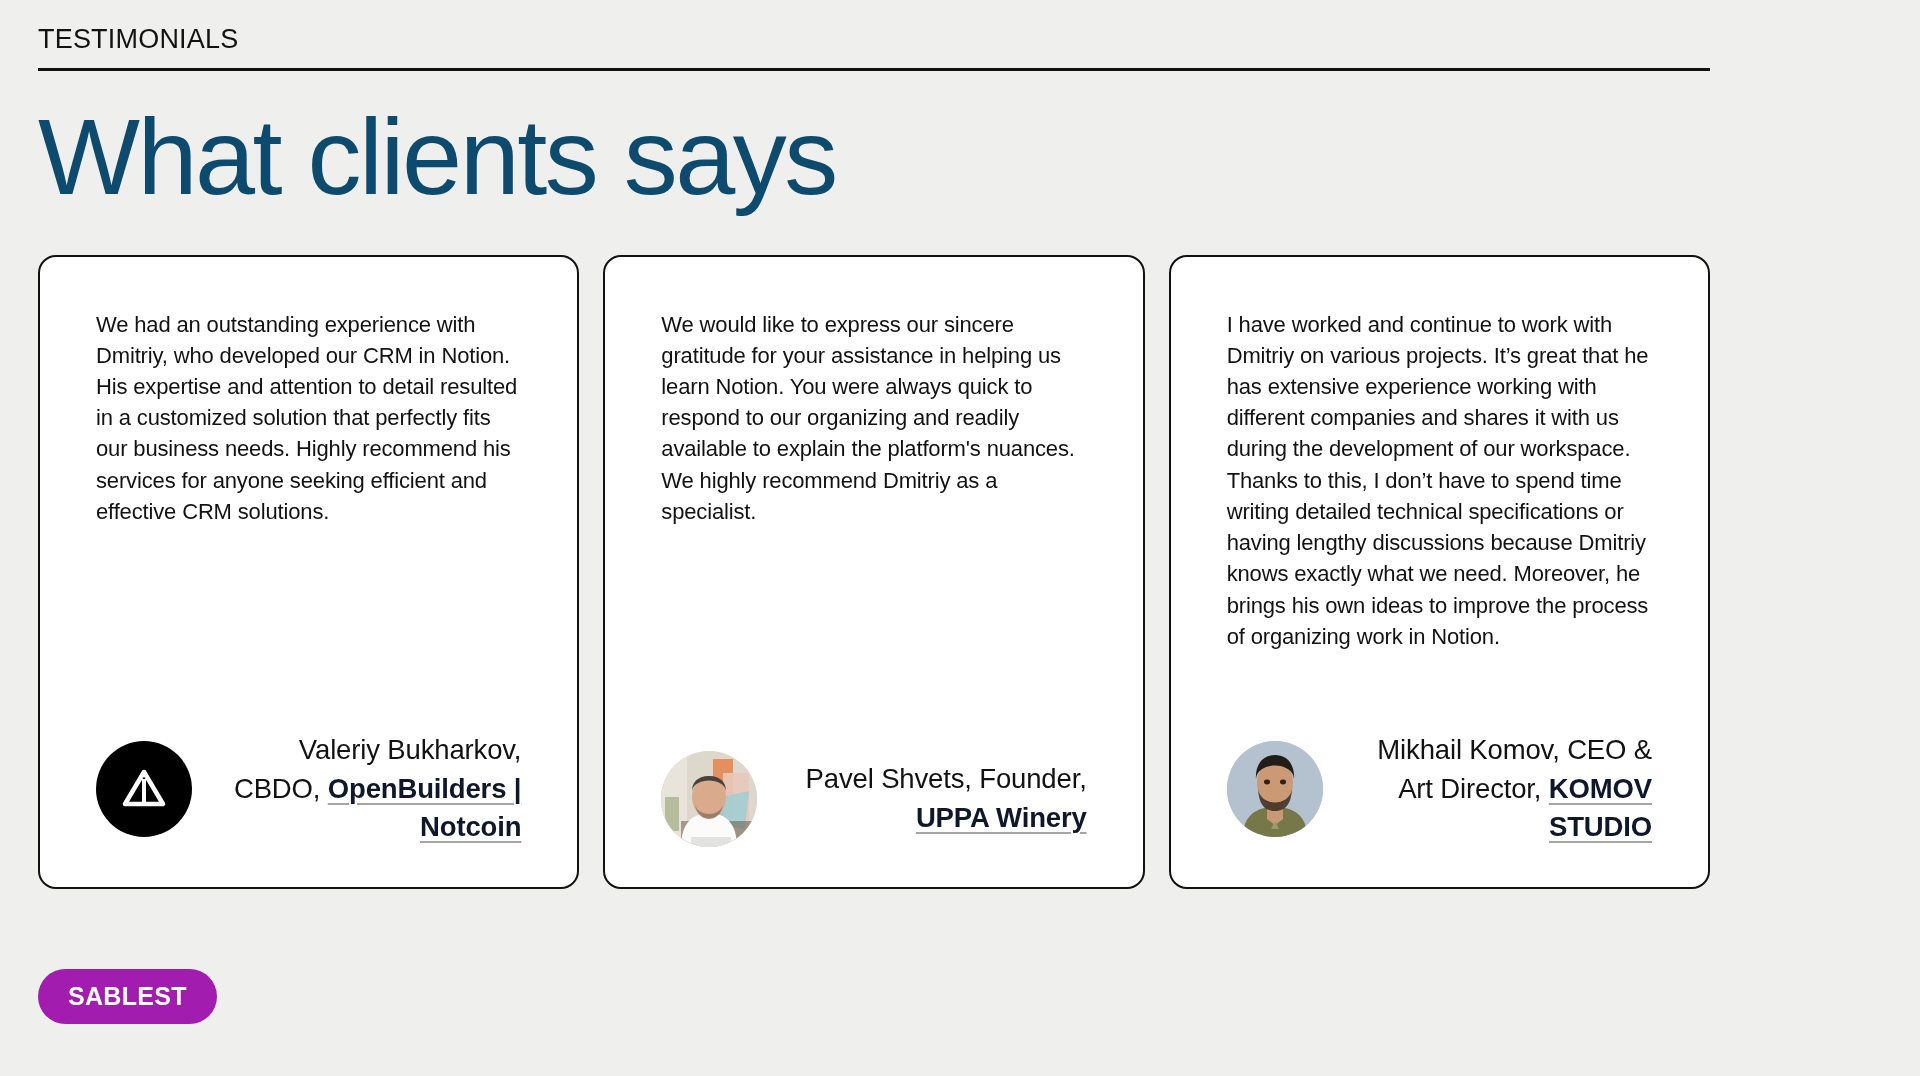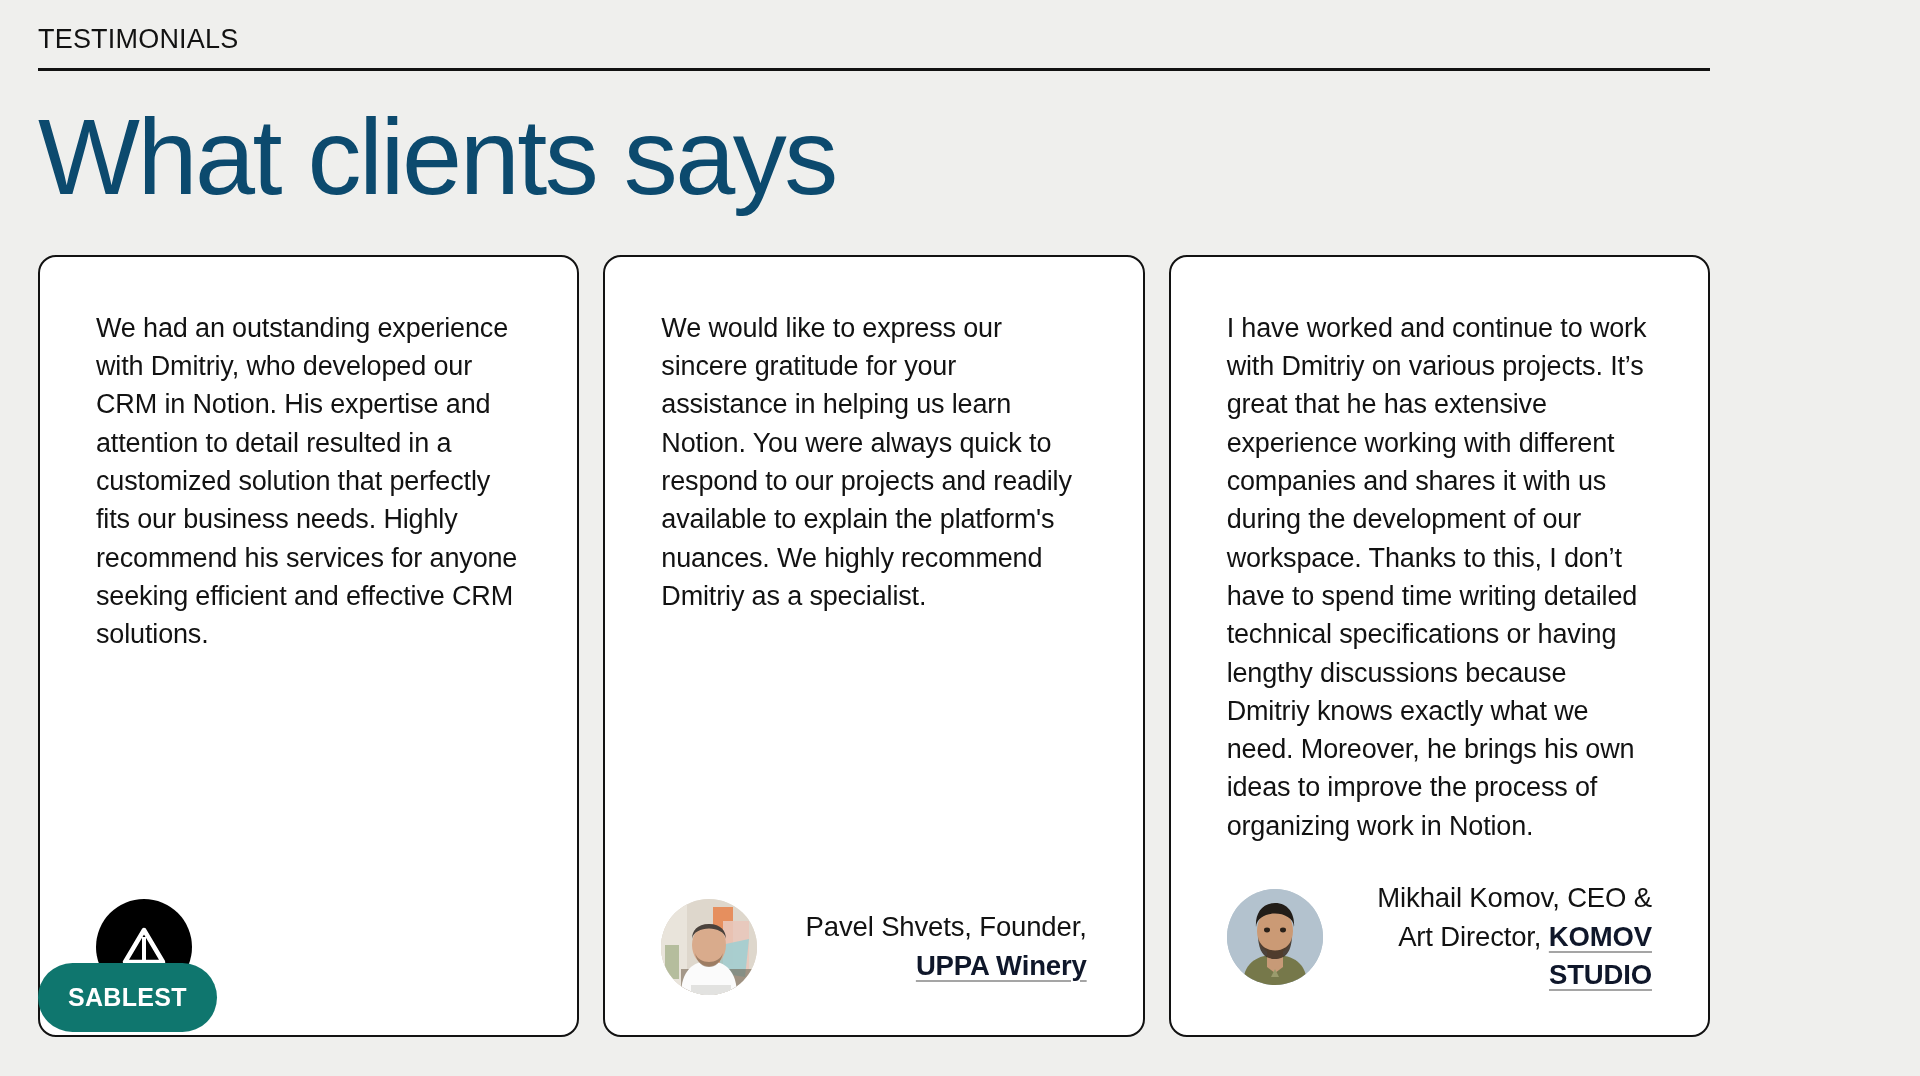--- a/index.html
+++ b/index.html
@@ -69,21 +69,21 @@
     background: #ffffff;
     border: 2px solid #121212;
     border-radius: 18px;
     padding: 52px 56px 40px 56px;
     display: flex;
     flex-direction: column;
     min-height: 634px;
   }
 
   .quote {
-    font-size: 27px;
+    font-size: 22px;
     line-height: 1.42;
     color: #121212;
     font-weight: 400;
     letter-spacing: -0.15px;
   }
 
   .attrib {
     margin-top: auto;
     padding-top: 34px;
     display: flex;
@@ -116,25 +116,25 @@
     text-decoration-color: #a5a5a5;
     text-underline-offset: 5px;
     text-decoration-thickness: 2px;
     cursor: pointer;
   }
 
   
   .badge {
     position: absolute;
     left: 38px;
-    bottom: 44px;
-    background: #0f766e;
+    bottom: 52px;
+    background: #a21caf;
     color: #ffffff;
     border-radius: 999px;
-    padding: 20px 30px;
+    padding: 13px 30px;
     font-size: 25px;
     font-weight: 700;
     letter-spacing: 0.3px;
     display: inline-block;
     cursor: pointer;
   }
 
   
   .logo-ob {
     background: #000000;
@@ -162,25 +162,29 @@
 
     <div class="card">
       <p class="quote">We had an outstanding experience with Dmitriy, who developed our CRM in Notion. His expertise and attention to detail resulted in a customized solution that perfectly fits our business needs. Highly recommend his services for anyone seeking efficient and effective CRM solutions.</p>
       <div class="attrib">
         <div class="avatar logo-ob">
           <svg width="52" height="52" viewBox="0 0 52 52" aria-hidden="true">
             <path d="M26 9 L45 41 L7 41 Z" fill="none" stroke="#ffffff" stroke-width="4.5" stroke-linejoin="round"></path>
             <line x1="26" y1="16" x2="26" y2="41" stroke="#ffffff" stroke-width="4"></line>
           </svg>
         </div>
+        <div class="attrib-text">
+          <span>Valeriy Bukharkov, CBDO,</span>
+          <span class="company-link">OpenBuilders | Notcoin</span>
+        </div>
       </div>
     </div>
 
     <div class="card">
-      <p class="quote">We would like to express our sincere gratitude for your assistance in helping us learn Notion. You were always quick to respond to our projects and readily available to explain the platform's nuances. We highly recommend Dmitriy as a specialist.</p>
+      <p class="quote">We would like to express our sincere gratitude for your assistance in helping us learn Notion. You were always quick to respond to our organizing and readily available to explain the platform's nuances. We highly recommend Dmitriy as a specialist.</p>
       <div class="attrib">
         <div class="avatar photo-a">
           <svg width="96" height="96" viewBox="0 0 96 96" aria-hidden="true">
             <rect x="0" y="0" width="96" height="96" fill="#ded7cc"></rect>
             <rect x="52" y="8" width="20" height="58" fill="#e8834a" opacity="0.85"></rect>
             <rect x="62" y="22" width="26" height="48" fill="#e9c8bb" opacity="0.9"></rect>
             <path d="M60 46 L88 40 L84 78 L58 74 Z" fill="#9ecfd2" opacity="0.85"></path>
             <rect x="0" y="0" width="26" height="96" fill="#e9e4db"></rect>
             <rect x="4" y="46" width="14" height="34" fill="#9aa87d" opacity="0.65"></rect>
             <rect x="20" y="70" width="76" height="26" fill="#6b5a45" opacity="0.55"></rect>

